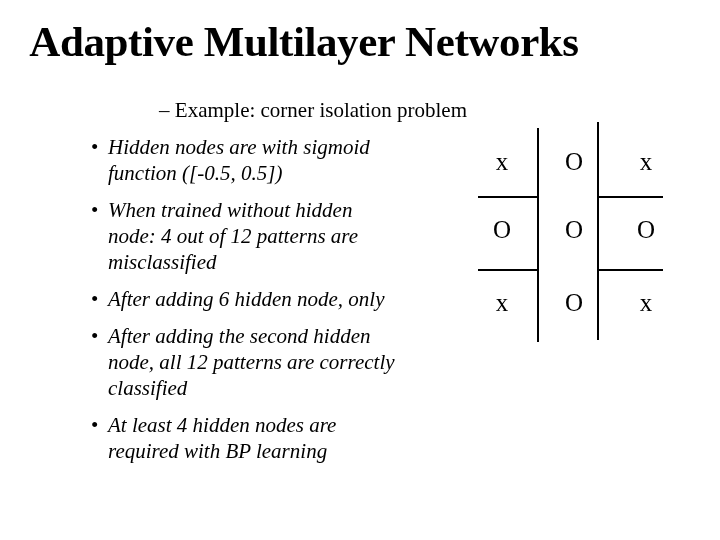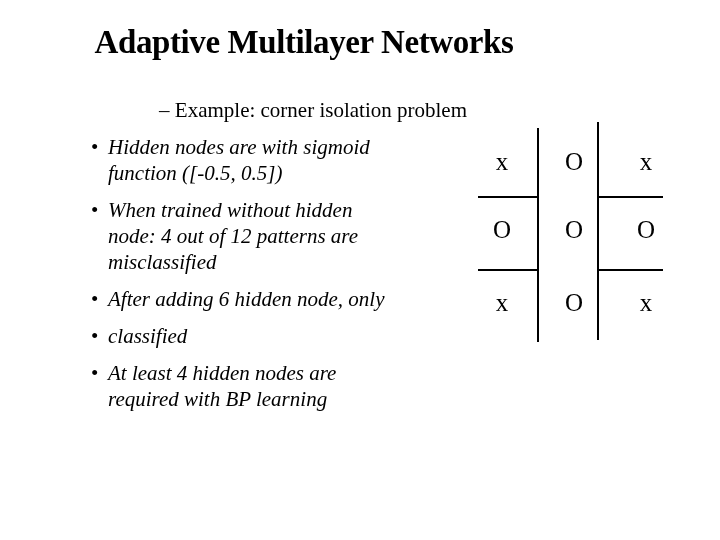--- a/index.html
+++ b/index.html
@@ -12,21 +12,21 @@
     color: #000000;
     font-family: "Liberation Serif", "DejaVu Serif", serif;
     overflow: hidden;
   }
   .title {
     position: absolute;
     left: 0;
     top: 22px;
     width: 608px;
     text-align: center;
-    font-size: 33px;
+    font-size: 43px;
     font-weight: bold;
     line-height: 40px;
     letter-spacing: -0.4px;
     white-space: nowrap;
   }
   .content {
     position: absolute;
     left: 67px;
     top: 97px;
     width: 400px;
@@ -101,20 +101,22 @@
       <div class="line">misclassified</div>
     </div>
 
     <div class="bullet">
       <span class="marker">•</span>
       <div class="line">After adding 6 hidden node, only</div>
     </div>
 
     <div class="bullet">
       <span class="marker">•</span>
+      <div class="line">After adding the second hidden</div>
+      <div class="line">node, all 12 patterns are correctly</div>
       <div class="line">classified</div>
     </div>
 
     <div class="bullet">
       <span class="marker">•</span>
       <div class="line">At least 4 hidden nodes are</div>
       <div class="line">required with BP learning</div>
     </div>
   </div>
 

